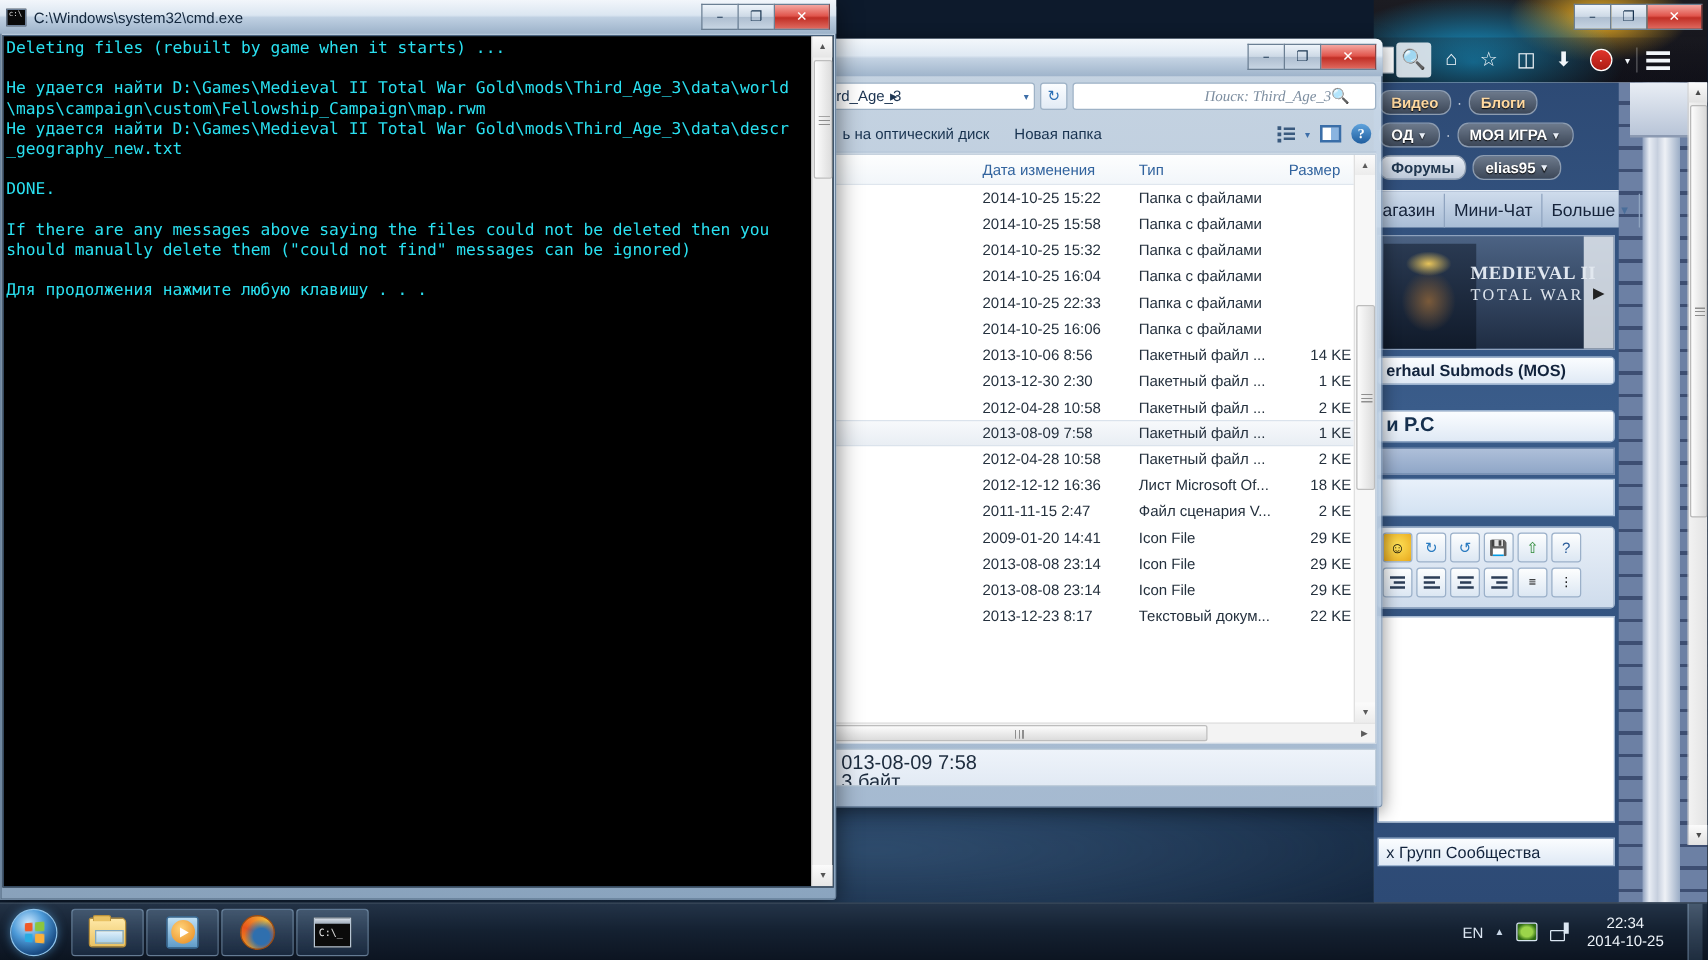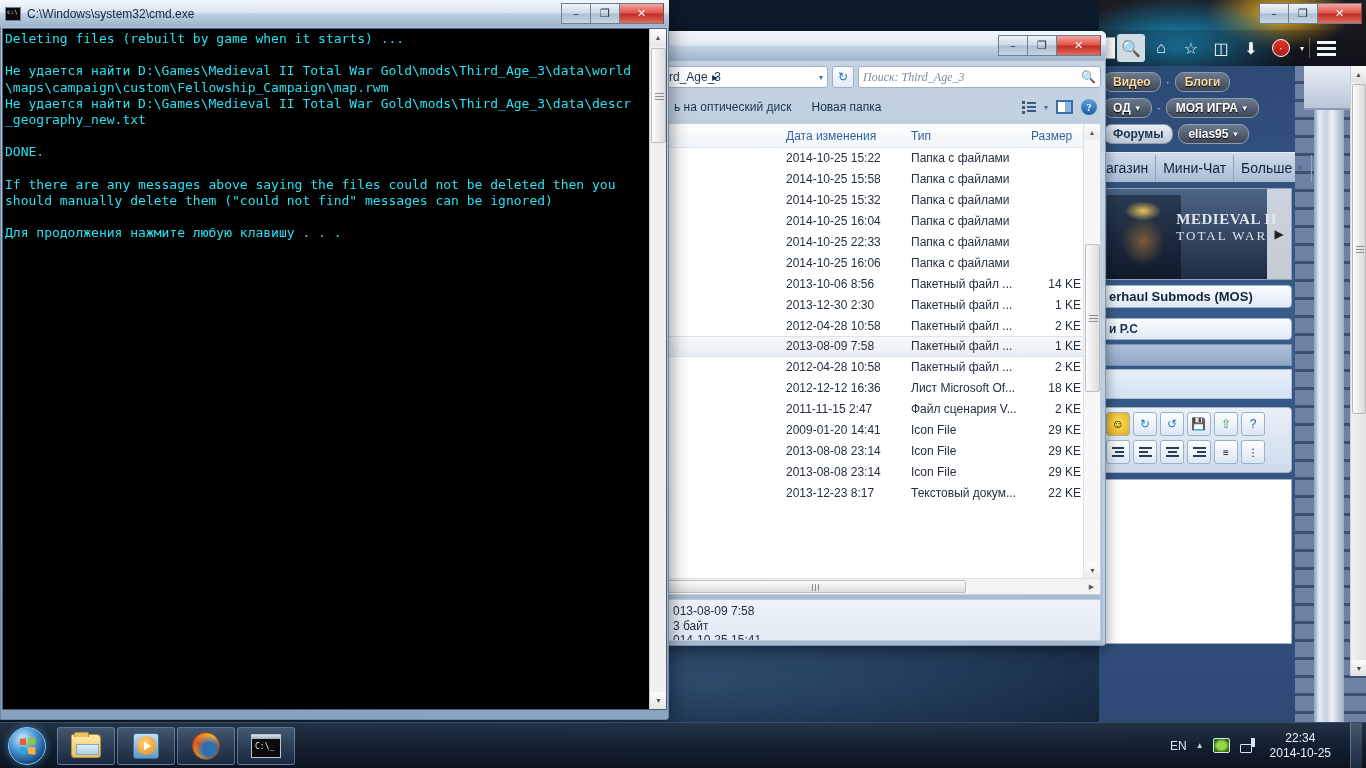--- a/index.html
+++ b/index.html
@@ -154,21 +154,21 @@
     background: rgba(226,231,238,.85);
     display: flex; align-items: center; justify-content: center;
     color: #222; font-size: 12px;
   }
   .thread-bar {
     margin: 5px 3px 0 3px; padding: 3px 6px;
     background: linear-gradient(180deg,#fbfdff,#dfe9f5);
     border: 1px solid #9db4d0; border-radius: 4px;
     font-size: 13px; font-weight: bold; color: #12233c; white-space: nowrap;
   }
-  .thread-bar.sub { color: #16304e; font-size: 12px; margin-top: 10px; }
+  .thread-bar.sub { color: #16304e; font-size: 16px; margin-top: 20px; }
   .band-blue {
     margin: 4px 3px 0 3px; height: 22px;
     background: linear-gradient(180deg,#aebfd9,#8fa6c7); border: 1px solid #7b91b3;
   }
   .band-light {
     margin: 3px 3px 0 3px; height: 30px;
     background: linear-gradient(180deg,#e8f0fa,#d3e2f2); border: 1px solid #a9c0da;
   }
   .editor-tools {
     margin: 8px 3px 0 3px; padding: 4px 3px;
@@ -243,21 +243,21 @@
   .caret { font-size: 8px; color: #3d6ea8; }
   .refresh-btn {
     width: 22px; height: 22px; border: 1px solid #9eb2c6; border-radius: 3px;
     background: linear-gradient(180deg,#fbfdff,#e2ebf5);
     display: flex; align-items: center; justify-content: center;
     color: #2a6fb5; font-size: 12px;
   }
   .search-box {
     flex: 1; height: 22px; display: flex; align-items: center;
     background: #fff; border: 1px solid #9eb2c6; border-radius: 3px;
-    padding: 0 4px; justify-content: space-between;
+    padding: 0 20px; justify-content: flex-end;
   }
   .search-box .ph {
     font-style: italic; color: #7d8ea0; font-size: 12px;
     font-family: "Liberation Serif", serif;
   }
   .mag { color: #2a6fb5; font-size: 12px; }
   .exp-cmdbar {
     position: absolute; left: 5px; right: 5px; top: 62px; height: 29px;
     display: flex; align-items: center;
     border-bottom: 1px solid #b9c9da;
@@ -339,24 +339,24 @@
   .exp-hthumb .grip {
     position: absolute; left: 50%; margin-left: -4px; top: 3px; width: 8px; height: 7px;
     background: repeating-linear-gradient(90deg,#8f8f8f 0 1px,transparent 1px 3px);
   }
   .exp-hsb-r {
     position: absolute; right: 0; top: 0; width: 17px; height: 16px;
     display: flex; align-items: center; justify-content: center;
     font-size: 7px; color: #5b5b5b;
   }
   .exp-details {
-    position: absolute; left: 5px; right: 5px; top: 568px; height: 42px;
+    position: absolute; left: 5px; right: 5px; top: 568px; height: 30px;
     background: linear-gradient(180deg,#eef3fa,#e2eaf4);
     border: 1px solid #bfcdda;
-    font-size: 12px; color: #1c2b3d; padding: 4px 8px; overflow: hidden;
+    font-size: 16px; color: #1c2b3d; padding: 4px 8px; overflow: hidden;
   }
   .dline { line-height: 14.5px; white-space: nowrap; }
 
   
   #cmd {
     position: absolute; left: 0; top: 0; width: 669px; height: 720px;
   }
   .cmd-frame {
     position: absolute; inset: 0;
     background: linear-gradient(180deg, rgba(196,214,232,.93), rgba(150,176,202,.9));
@@ -657,20 +657,21 @@
                 <i style="width:9px;margin-left:4px"></i>
                 <i style="width:13px"></i>
               </span>
             </div>
           <div class="tool-btn" style="font-size:10px;">≡</div>
           <div class="tool-btn" style="font-size:10px;">⋮</div>
         </div>
       </div>
 
       <div class="compose-box"></div>
+      <div class="thread-bar" style="margin-top:12px;font-weight:normal;border-radius:0;">х Групп Сообщества</div>
     </div>
 
     <div class="compose-grip"></div>
   </div>
 
   <div class="ff-scrollbar">
     <div class="ff-sb-up">▲</div>
     <div class="ff-sb-thumb">
         <span class="grip"></span>
       </div>

